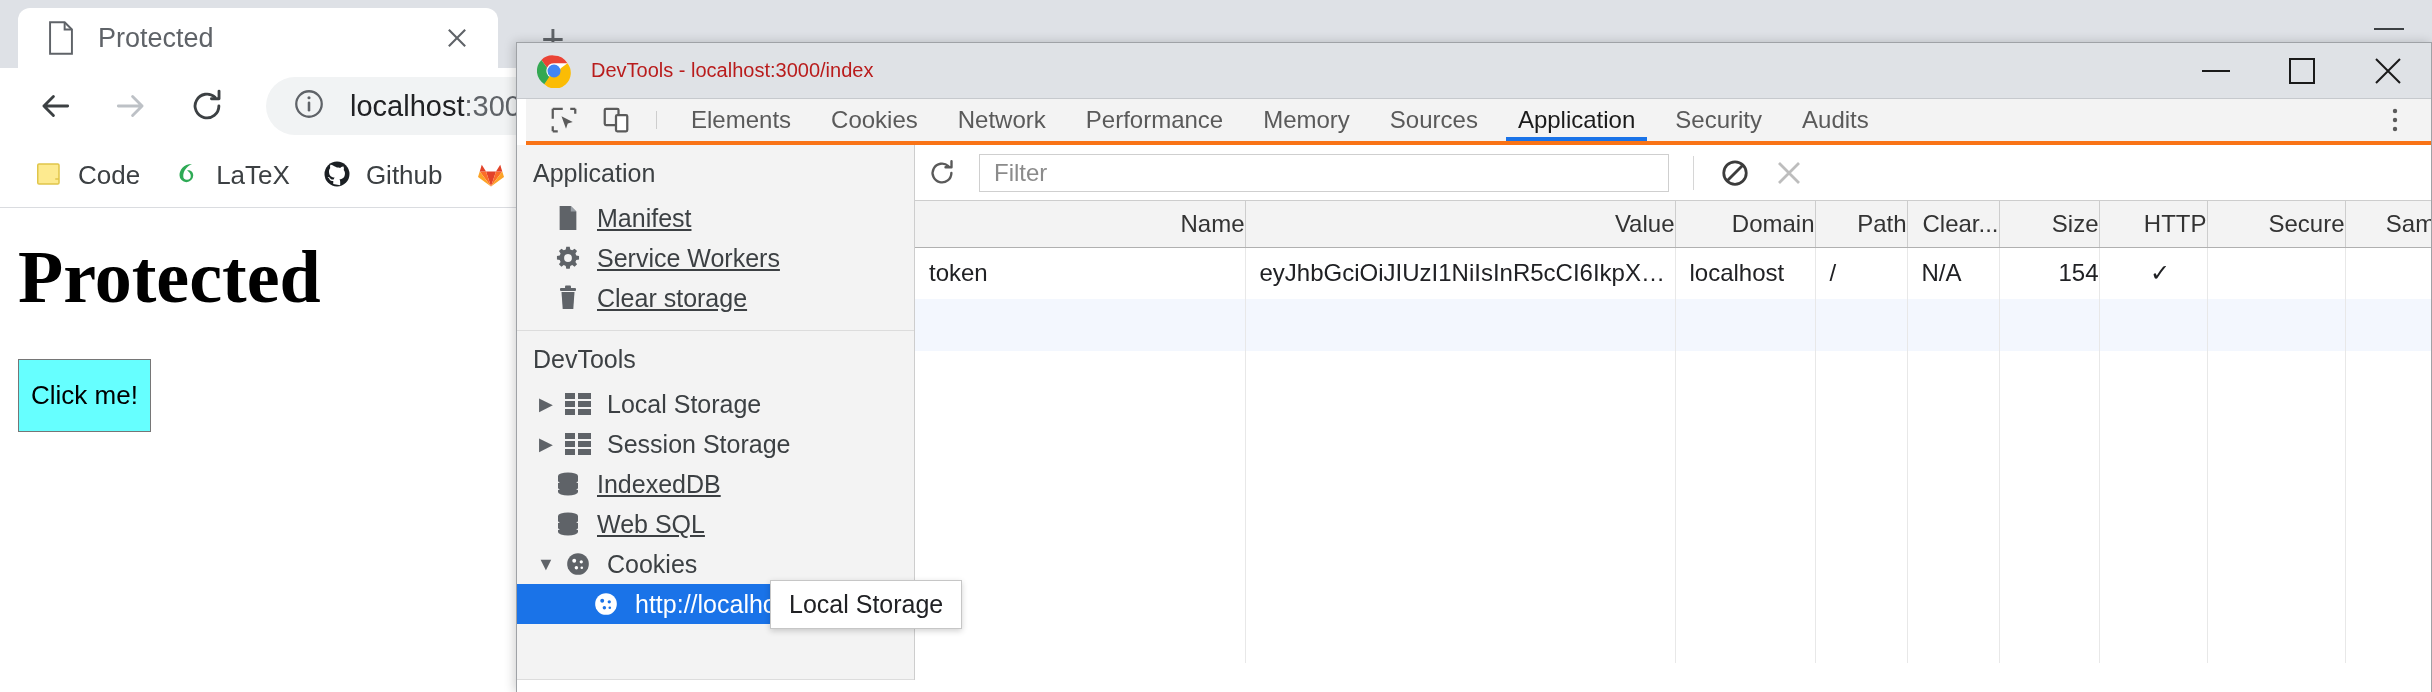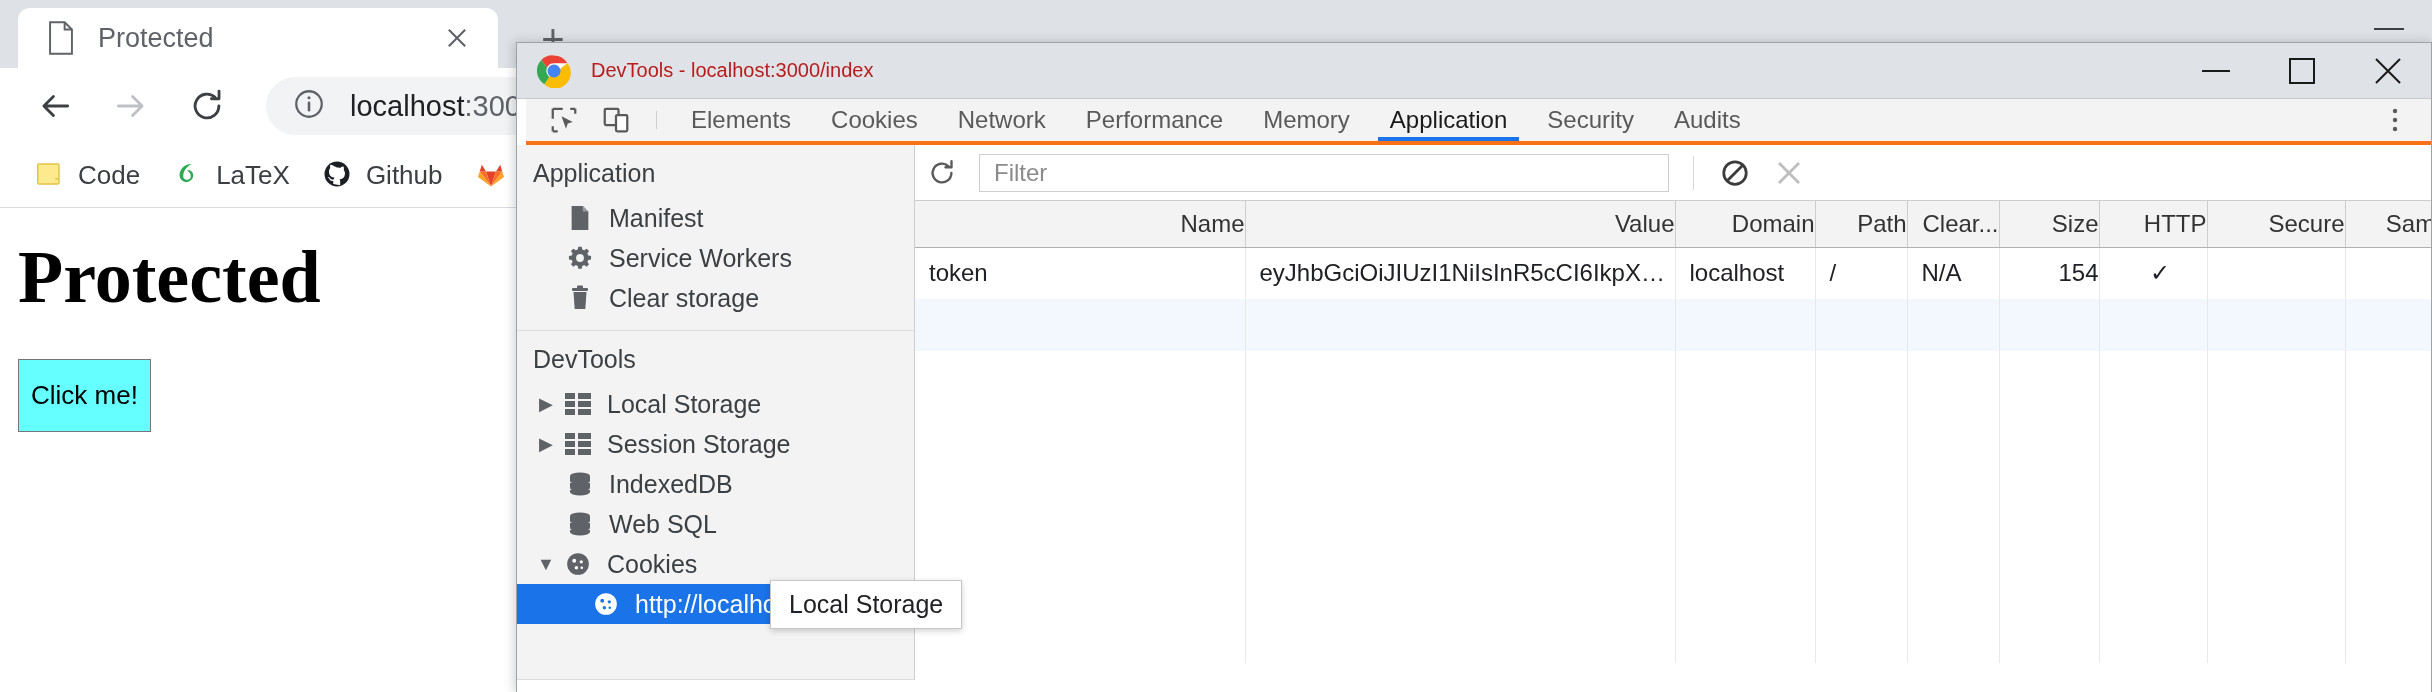--- a/index.html
+++ b/index.html
@@ -231,21 +231,21 @@
     width: 26px; flex:none;
     color:#5f6368; font-size: 18px;
     display:flex;align-items:center;justify-content:center;
   }
   .sb-item .ico {
     width: 38px; flex:none;
     display:flex;align-items:center;justify-content:center;
     color:#5f6368;
   }
   .sb-item .lbl { margin-left: 10px; }
-  .sb-item.indent-1 { padding-left: 44px; }
+  .sb-item.indent-1 { padding-left: 32px; text-decoration: underline; }
   .sb-item.indent-2 { padding-left: 70px; }
   .sb-item.selected {
     background: #1a73e8;
     color: #ffffff;
   }
   .sb-item.selected .ico { color: #ffffff; }
   .sb-sep {
     height: 1px; background: #dcdcdc;
     margin: 12px 0 0 0;
   }
@@ -483,20 +483,21 @@
         <rect x="3" y="3" width="11" height="13" rx="1" fill="none" stroke="#5a5a5a" stroke-width="1.8"></rect>
         <rect x="12" y="8" width="9" height="13" rx="1" fill="#fff" stroke="#5a5a5a" stroke-width="1.8"></rect>
       </svg>
     </span>
     <span class="dt-divider"></span>
     <span class="dt-tab">Elements</span>
     <span class="dt-tab">Cookies</span>
     <span class="dt-tab">Network</span>
     <span class="dt-tab">Performance</span>
     <span class="dt-tab">Memory</span>
+    <span class="dt-tab">Sources</span>
     <span class="dt-tab active">Application</span>
     <span class="dt-tab">Security</span>
     <span class="dt-tab">Audits</span>
     <span class="dt-more">
       <svg width="8" height="30" viewBox="0 0 8 30">
           <circle cx="4" cy="6" r="2.2" fill="#5a5a5a"></circle>
           <circle cx="4" cy="15" r="2.2" fill="#5a5a5a"></circle>
           <circle cx="4" cy="24" r="2.2" fill="#5a5a5a"></circle>
         </svg>
     </span>

